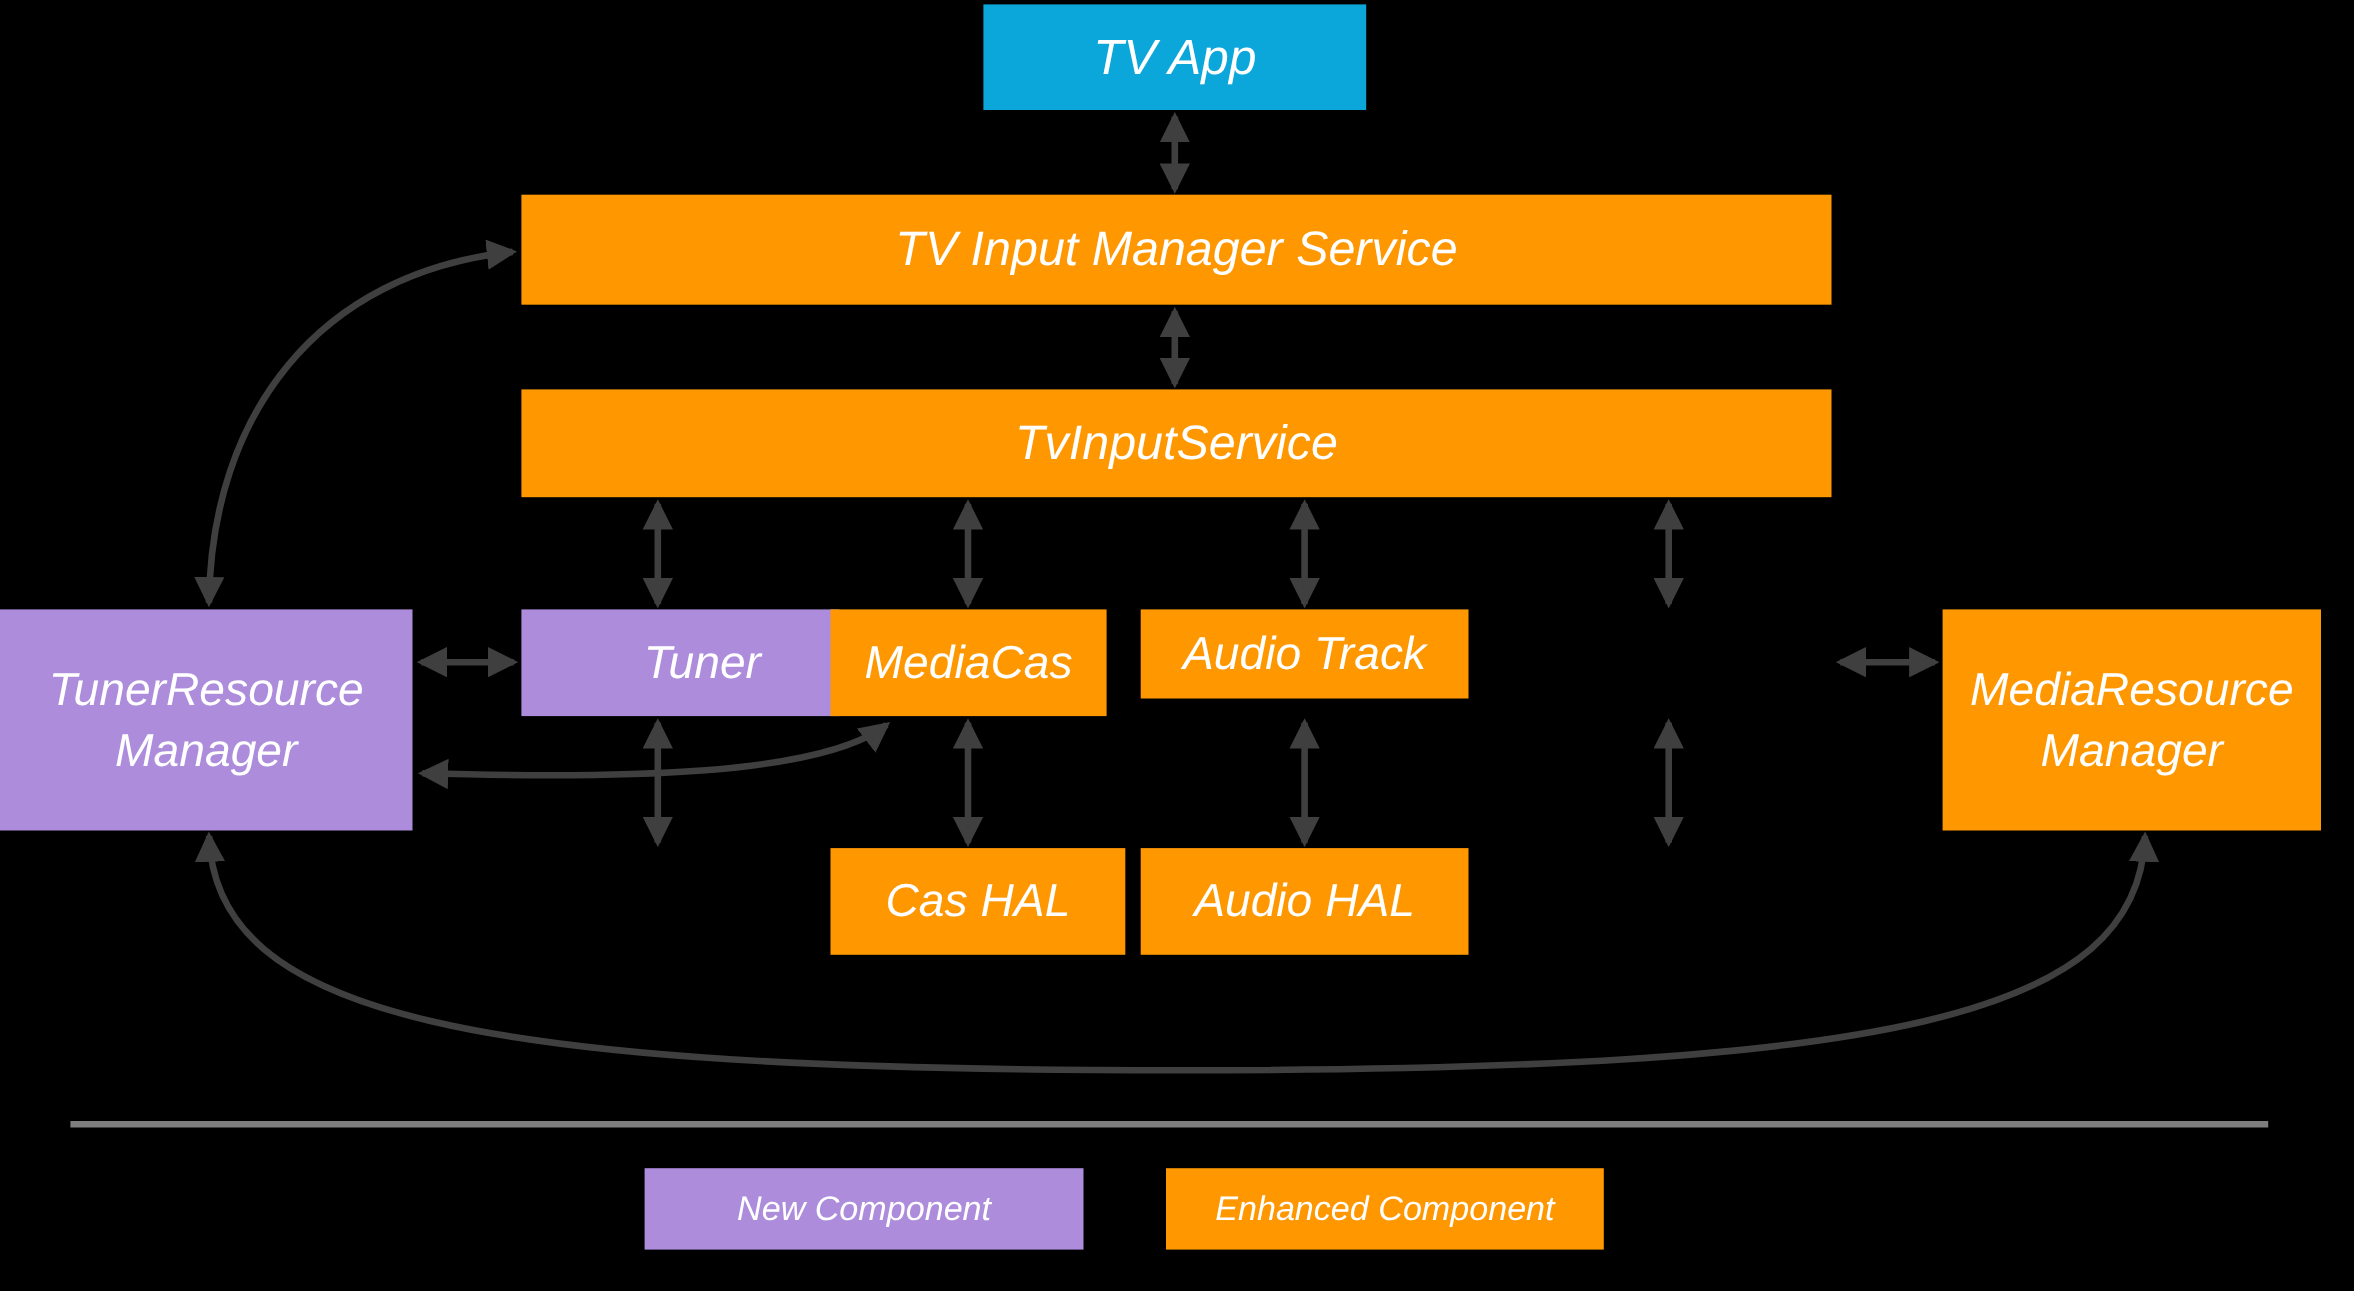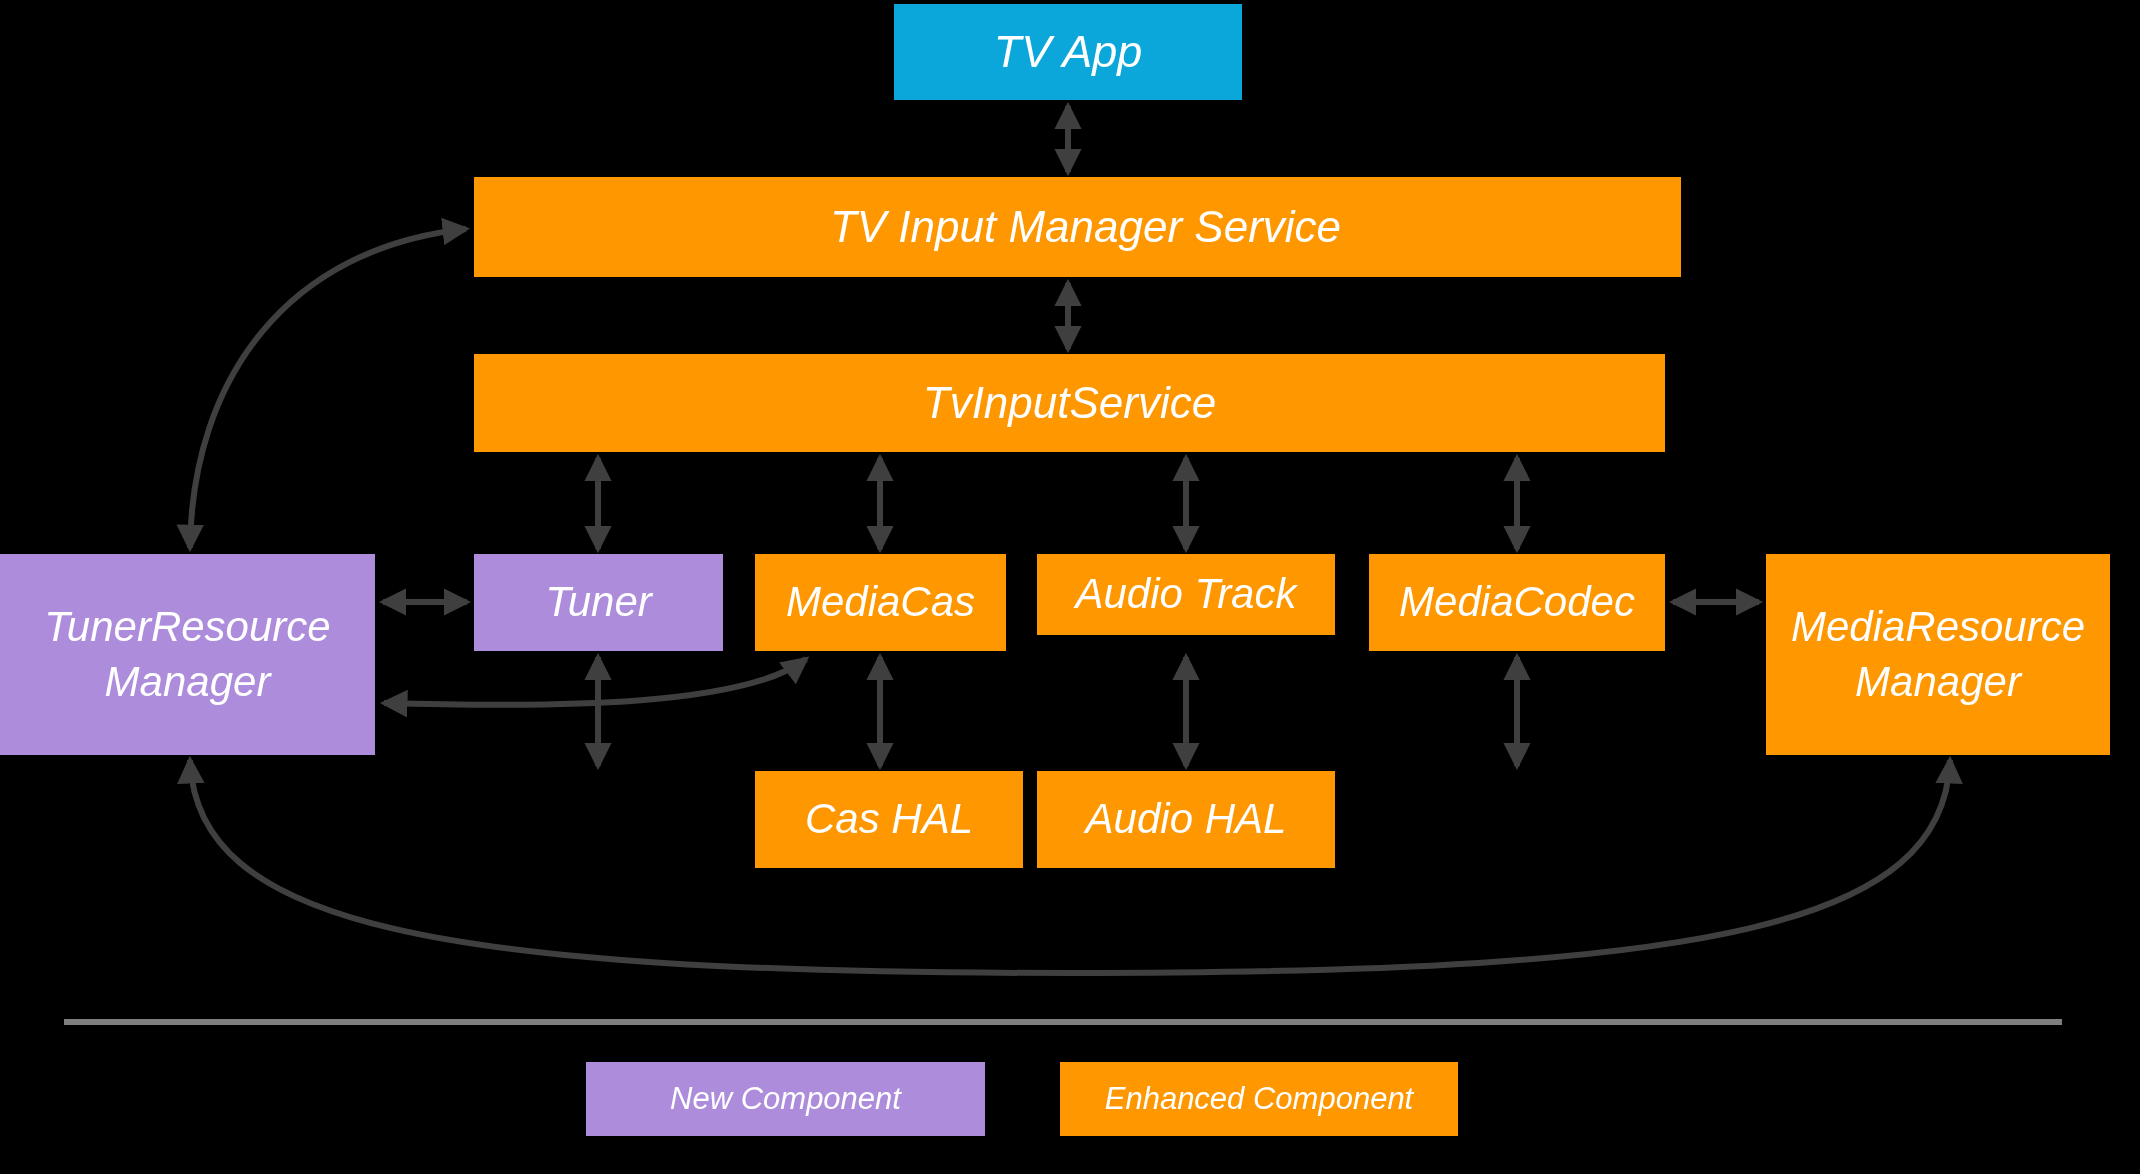--- a/index.html
+++ b/index.html
@@ -53,29 +53,28 @@
     <line class="edge" x1="1673" y1="602" x2="1759" y2="602" marker-start="url(#ah)" marker-end="url(#ah)"></line>
 
     <path class="edge" d="M 190 548 C 192 378 288 248 466 229" marker-start="url(#ah)" marker-end="url(#ah)"></path>
     <path class="edge" d="M 384 703 C 560 708 745 706 806 659" marker-start="url(#ah)" marker-end="url(#ah)"></path>
     <path class="edge" d="M 190 760 C 196 925 430 973 1070 973 C 1714 973 1944 925 1950 760" marker-start="url(#ah)" marker-end="url(#ah)"></path>
 
     <line class="divider-line" x1="64" y1="1022" x2="2062" y2="1022"></line>
   </svg>
 
   <div class="node cyan fs45" style="left:894px;  top:4px;   width:348px;  height:96px;"><span>TV App</span></div>
-  <div class="node orange fs44" style="left:474px;  top:177px; width:1191px; height:100px;padding-left:16px;"><span>TV Input Manager Service</span></div>
+  <div class="node orange fs44" style="left:474px;  top:177px; width:1191px; height:100px;"><span>TV Input Manager Service</span></div>
   <div class="node orange fs44" style="left:474px;  top:354px; width:1191px; height:98px;"><span>TvInputService</span></div>
 
   <div class="node purple fs42" style="left:0px;    top:554px; width:375px;  height:201px;"><span>TunerResource
 Manager</span></div>
-  <div class="node purple fs42" style="left:474px;  top:554px; width:249px;  height:97px;"><span>Tuner</span></div>
+  <div class="node purple fs42" style="left:474px;  top:554px; width:249px;  height:97px;padding-left:40px;"><span>Tuner</span></div>
   <div class="node orange fs42" style="left:755px;  top:554px; width:251px;  height:97px;"><span>MediaCas</span></div>
   <div class="node orange fs42" style="left:1037px; top:554px; width:298px;  height:81px;"><span>Audio Track</span></div>
-  <div class="node orange fs42" style="left:1369px; top:554px; width:296px;  height:97px;"><span>MediaCodec</span></div>
   <div class="node orange fs42" style="left:1766px; top:554px; width:344px;  height:201px;"><span>MediaResource
 Manager</span></div>
 
   <div class="node orange fs42" style="left:755px;  top:771px; width:268px;  height:97px;"><span>Cas HAL</span></div>
   <div class="node orange fs42" style="left:1037px; top:771px; width:298px;  height:97px;"><span>Audio HAL</span></div>
 
   <div class="node purple fs31" style="left:586px;  top:1062px; width:399px; height:74px;"><span>New Component</span></div>
   <div class="node orange fs31" style="left:1060px; top:1062px; width:398px; height:74px;"><span>Enhanced Component</span></div>
 
 </div>

